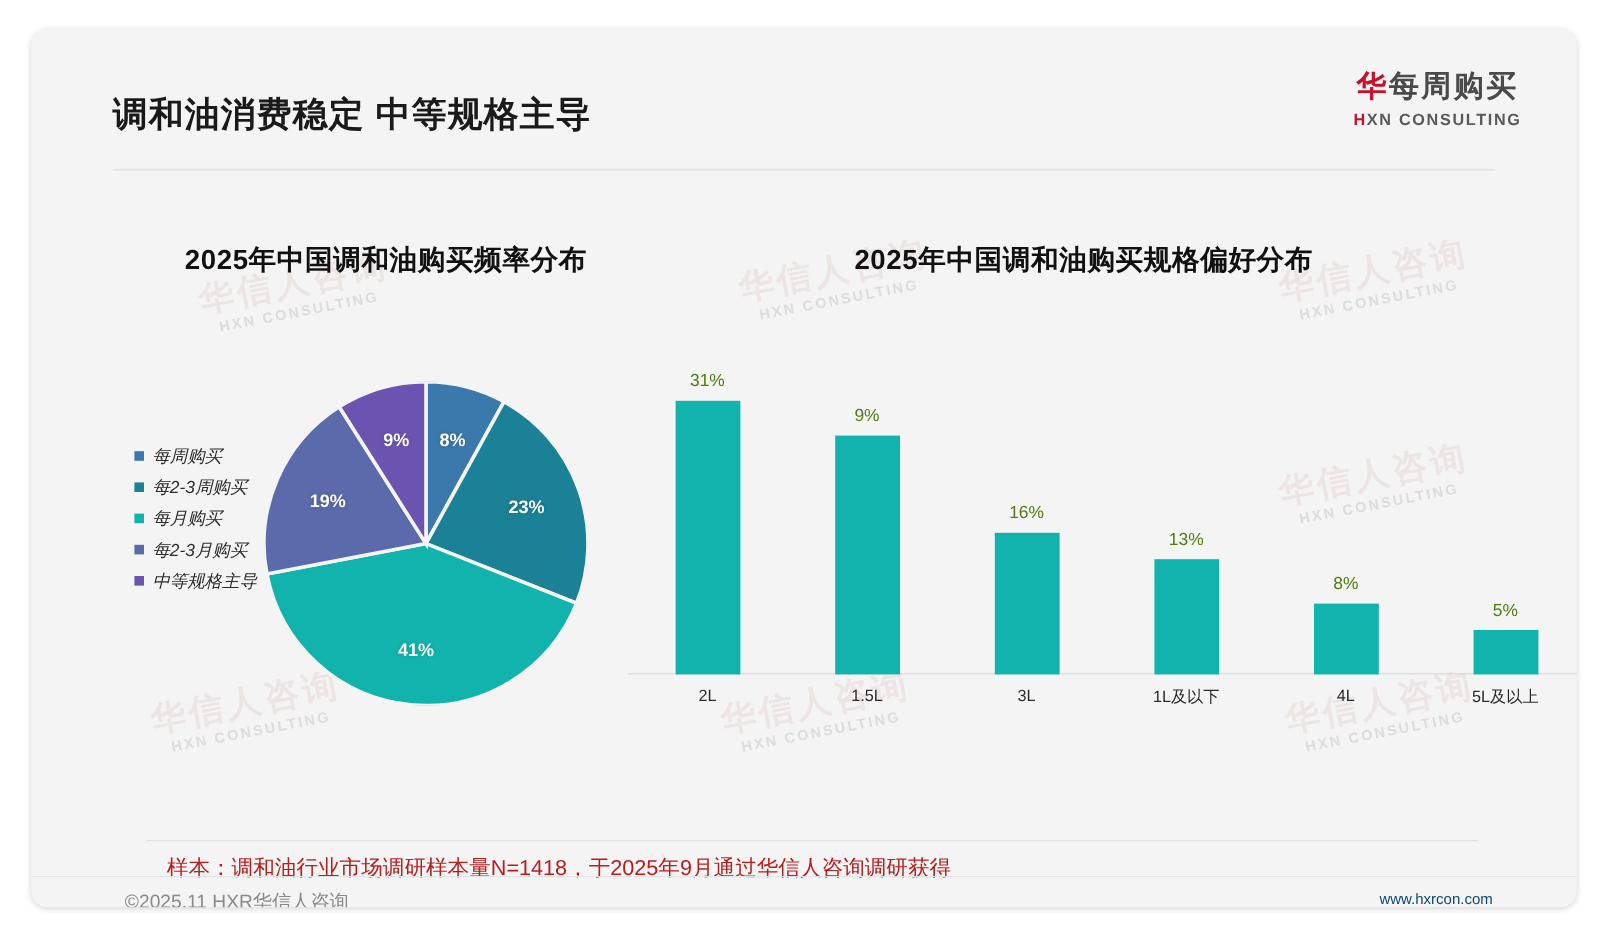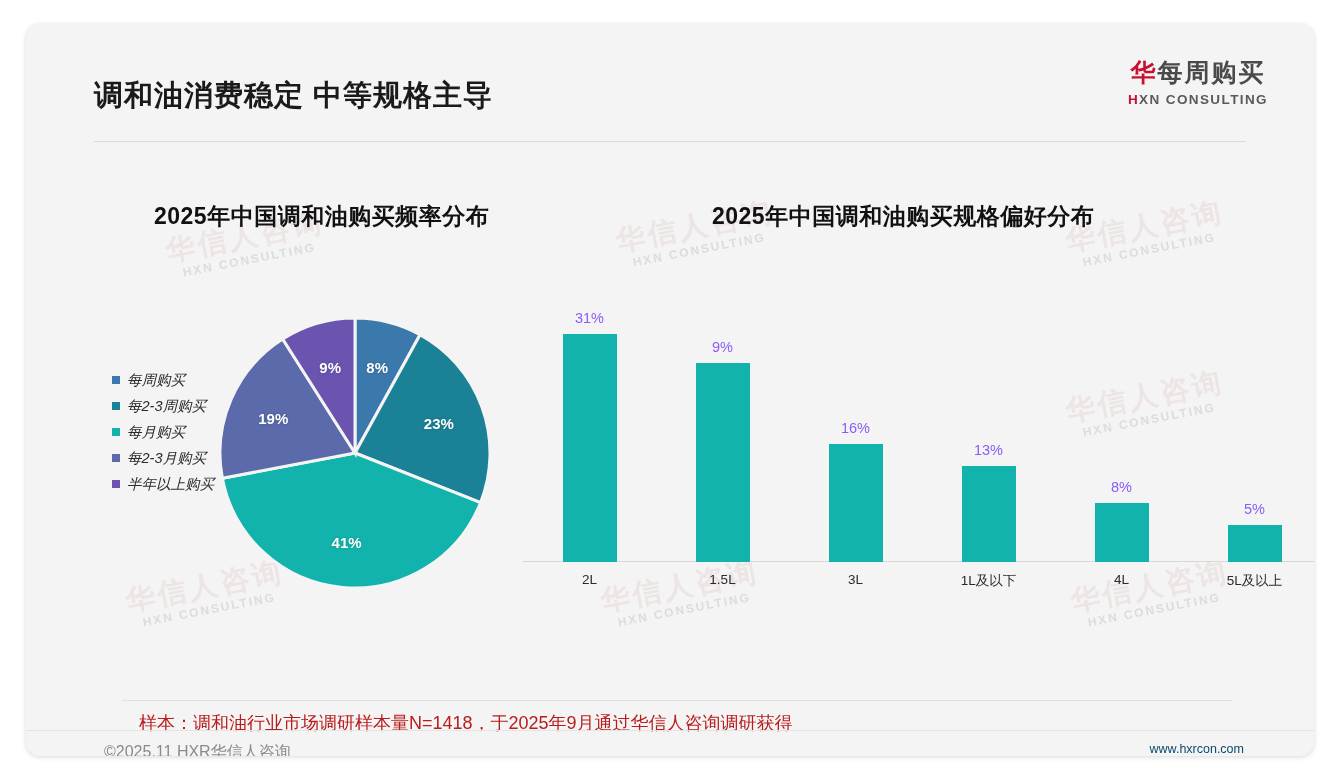--- a/index.html
+++ b/index.html
@@ -170,21 +170,21 @@
     left: 50%;
     transform: translateX(-50%);
     width: 54px;
     background: #11b3ac;
   }
   .bar-value {
     position: absolute;
     left: 50%;
     transform: translateX(-50%);
     font-size: 14.5px;
-    color: #8b5cf6;
+    color: #4d7c0f;
     white-space: nowrap;
   }
   .bar-cat {
     position: absolute;
     top: 100%;
     margin-top: 10px;
     left: 50%;
     transform: translateX(-50%);
     font-size: 13.5px;
     color: #2b2b2b;
@@ -291,21 +291,21 @@
         <div class="legend-item">
           <span class="legend-swatch" style="background: rgb(17, 179, 172);"></span>
           <span class="legend-label">每月购买</span>
         </div>
         <div class="legend-item">
           <span class="legend-swatch" style="background: rgb(90, 106, 170);"></span>
           <span class="legend-label">每2-3月购买</span>
         </div>
         <div class="legend-item">
           <span class="legend-swatch" style="background: rgb(107, 84, 176);"></span>
-          <span class="legend-label">半年以上购买</span>
+          <span class="legend-label">中等规格主导</span>
         </div>
       </div>
 
     <div id="pie-wrap"><svg width="270" height="270" viewBox="0 0 270 270">
           <path d="M 135 135 L 135 0 A 135 135 0 0 1 200.03674600373157 16.698598194078414 Z" fill="#3b78ac" stroke="#f4f4f4" stroke-width="3"></path>
           <path d="M 135 135 L 200.03674600373157 16.698598194078414 A 135 135 0 0 1 260.519825594914 184.69681461243152 Z" fill="#1b8196" stroke="#f4f4f4" stroke-width="3"></path>
           <path d="M 135 135 L 260.519825594914 184.69681461243152 A 135 135 0 0 1 2.391221151627036 160.2964774690728 Z" fill="#11b3ac" stroke="#f4f4f4" stroke-width="3"></path>
           <path d="M 135 135 L 2.391221151627036 160.2964774690728 A 135 135 0 0 1 62.663382677835386 21.015730057227998 Z" fill="#5a6aaa" stroke="#f4f4f4" stroke-width="3"></path>
           <path d="M 135 135 L 62.663382677835386 21.015730057227998 A 135 135 0 0 1 134.99999999999997 0 Z" fill="#6b54b0" stroke="#f4f4f4" stroke-width="3"></path>
         </svg><div class="pie-label" style="left: 157.158px; top: 48.6992px;">8%</div><div class="pie-label" style="left: 218.832px; top: 104.818px;">23%</div><div class="pie-label" style="left: 126.615px; top: 223.705px;">41%</div><div class="pie-label" style="left: 53.2281px; top: 99.6141px;">19%</div><div class="pie-label" style="left: 110.142px; top: 49.4378px;">9%</div></div>

